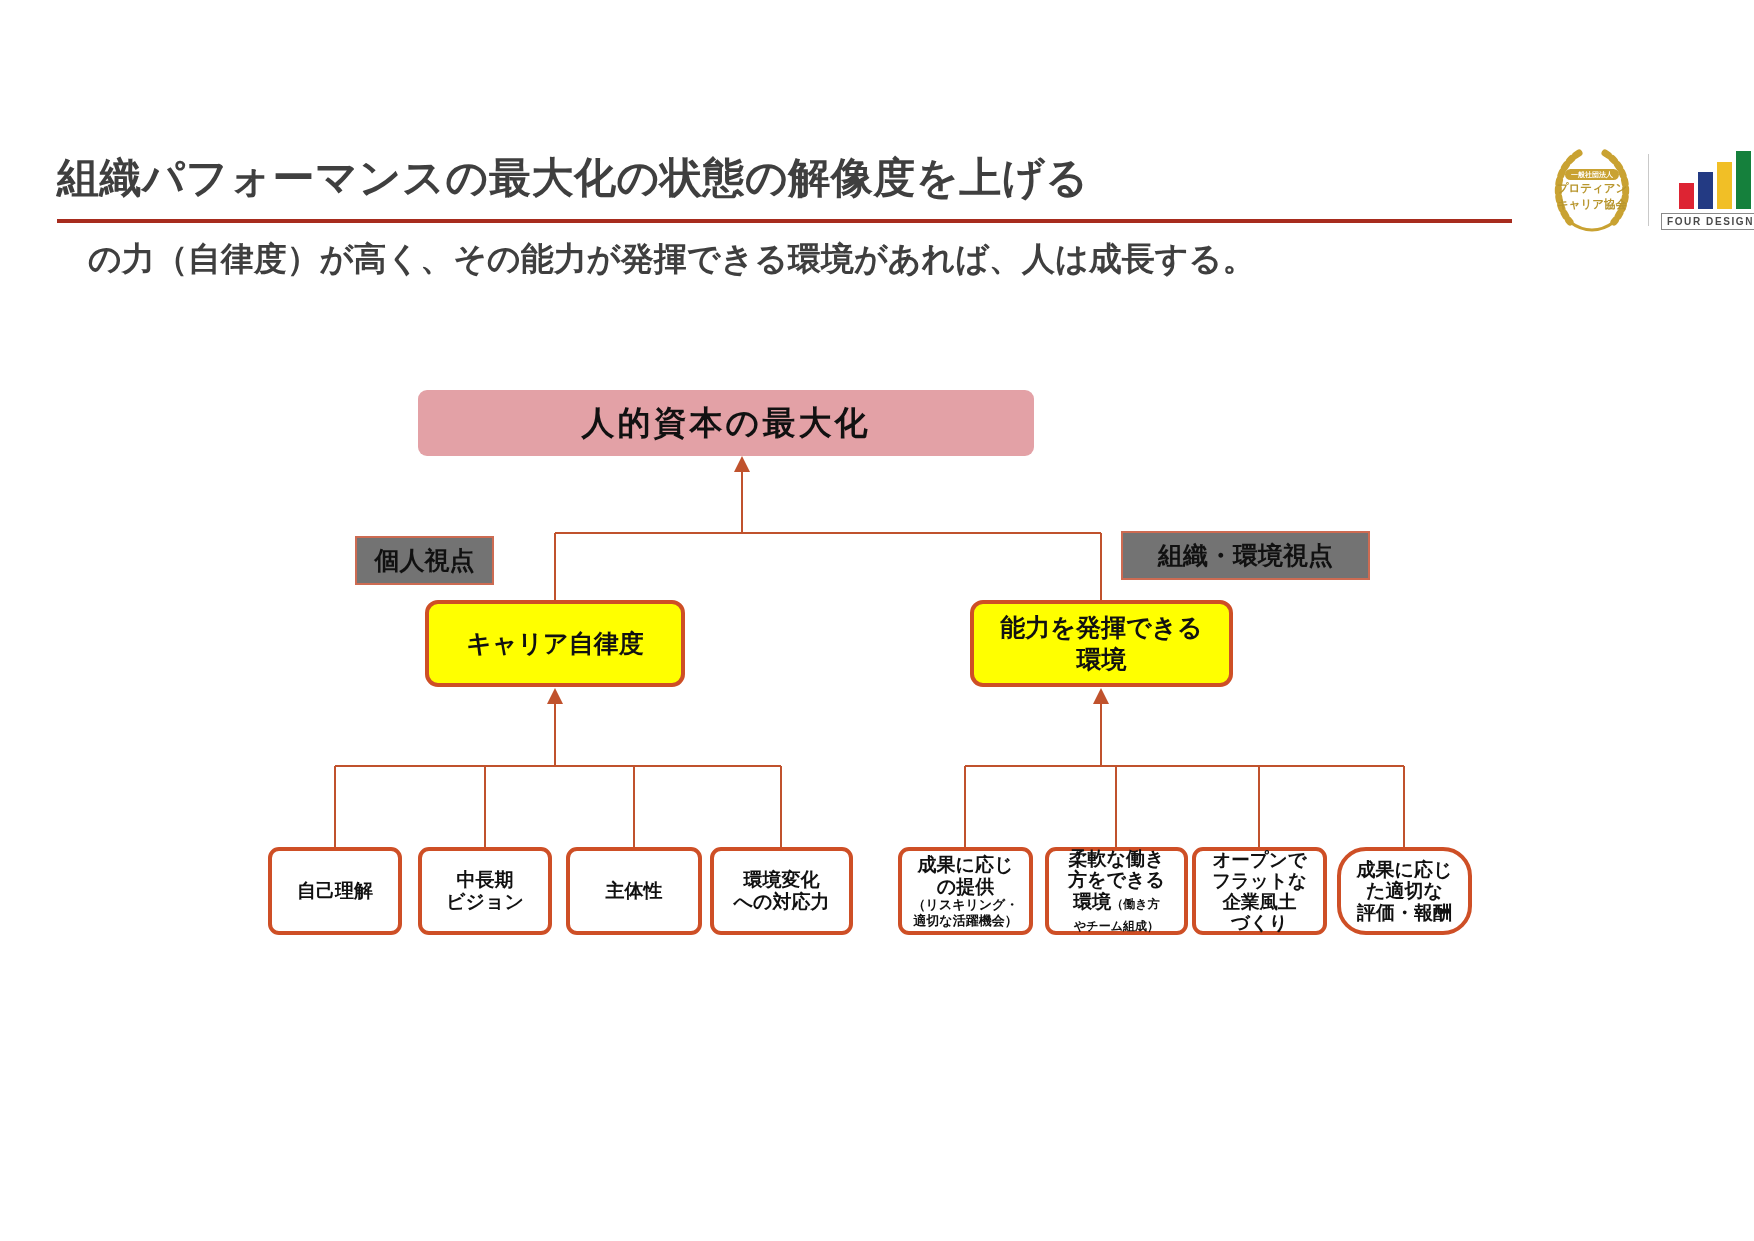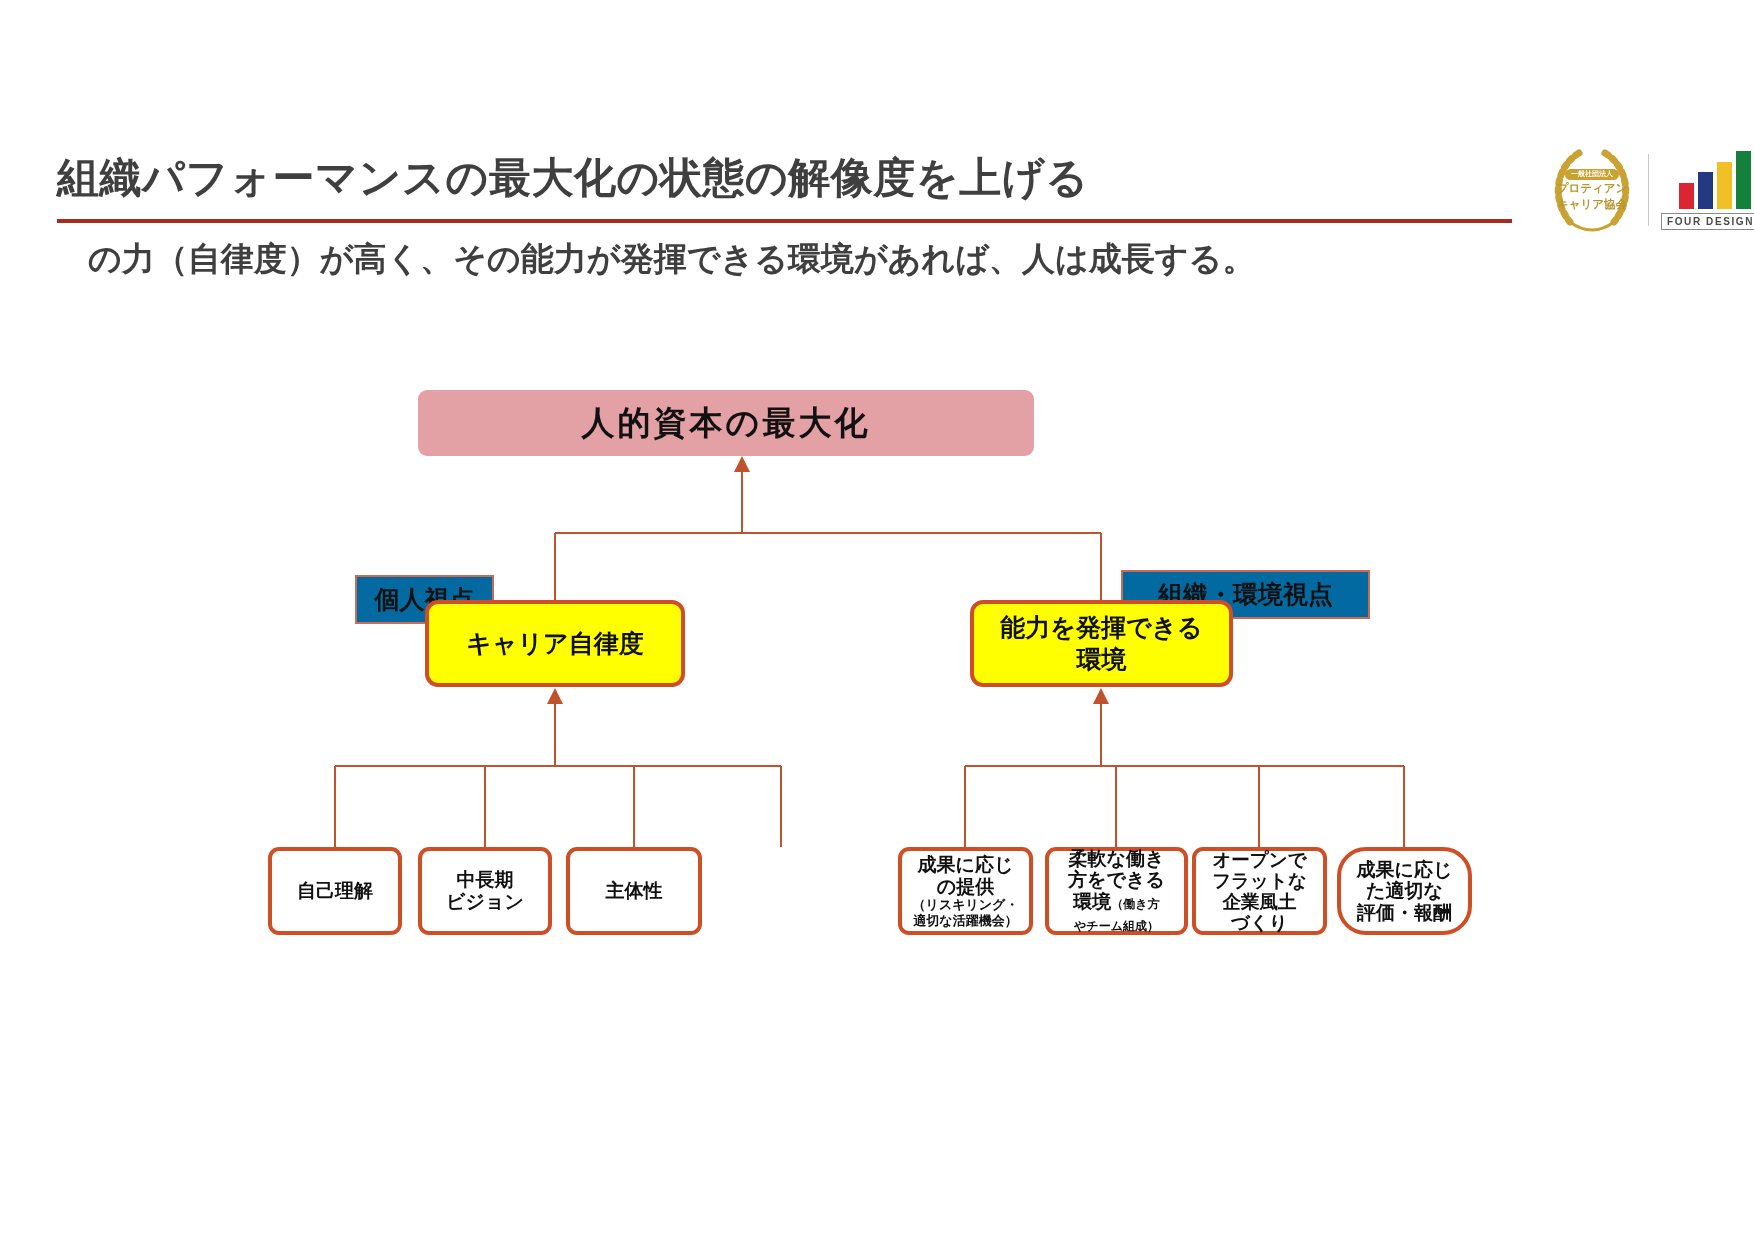--- a/index.html
+++ b/index.html
@@ -10,21 +10,21 @@
   .abs{position:absolute;}
 
   
   .page-title{
     left:57px;top:150px;margin:0;font-size:42px;font-weight:bold;color:#3f3f3f;
     letter-spacing:0.5px;white-space:nowrap;
   }
   .title-underline{left:57px;top:219px;width:1455px;height:4px;background:#a72c1e;}
 
   .logos{left:1548px;top:145px;display:flex;align-items:center;gap:12px;height:90px;}
-  .protean-logo{position:relative;width:88px;height:88px;font-family:Liberation Mono, monospace;}
+  .protean-logo{position:relative;width:88px;height:88px;}
   .protean-logo svg{position:absolute;left:0;top:0;}
   .protean-text{
     position:absolute;left:0;top:0;width:88px;height:88px;display:flex;flex-direction:column;
     align-items:center;justify-content:center;gap:2px;
   }
   .protean-pill{
     background:#c9a232;color:#ffffff;font-size:7px;line-height:1;padding:2px 6px;
     border-radius:7px;font-weight:bold;white-space:nowrap;
   }
   .protean-line{color:#b8962e;font-weight:bold;font-size:11.5px;line-height:1.15;white-space:nowrap;}
@@ -48,21 +48,21 @@
   
   .connector-svg{left:0;top:0;z-index:1;}
   .node{z-index:2;box-sizing:border-box;display:flex;align-items:center;justify-content:center;
         text-align:center;color:#111111;font-weight:bold;}
   .pre{white-space:pre-line;}
 
   .root-node{
     left:418px;top:390px;width:616px;height:66px;background:#e3a1a6;border-radius:9px;
     font-size:33px;letter-spacing:3px;
   }
-  .view-label{background:#0369a1;border:2px solid #cd6b52;font-size:25px;margin-top:39px;}
+  .view-label{background:#737373;border:2px solid #cd6b52;font-size:25px;}
   .label-personal{left:355px;top:536px;width:139px;height:49px;}
   .label-org{left:1121px;top:531px;width:249px;height:49px;}
 
   .yellow-node{
     background:#ffff00;border:4px solid #ce4f26;border-radius:13px;font-size:25px;line-height:1.25;
   }
   .node-career{left:425px;top:600px;width:260px;height:87px;}
   .node-env{left:970px;top:600px;width:263px;height:87px;}
 
   .child-node{
@@ -152,20 +152,22 @@
   <div class="abs node view-label label-org">組織・環境視点</div>
 
   <div class="abs node yellow-node node-career pre">キャリア自律度</div>
   <div class="abs node yellow-node node-env pre">能力を発揮できる
 環境</div>
 
   <div class="abs node child-node c2 pre">中長期
 ビジョン</div>
   <div class="abs node child-node c1 pre">自己理解</div>
   <div class="abs node child-node c3 pre">主体性</div>
+  <div class="abs node child-node c4 pre">環境変化
+への対応力</div>
 
   <div class="abs node child-node c5">
     <span class="pre">成果に応じ
 の提供</span>
     <span class="sub pre">（リスキリング・
 適切な活躍機会）</span>
   </div>
   <div class="abs node child-node c6">
     <span class="inline-wrap"><span class="main-inline">柔軟な働き
 方をできる

